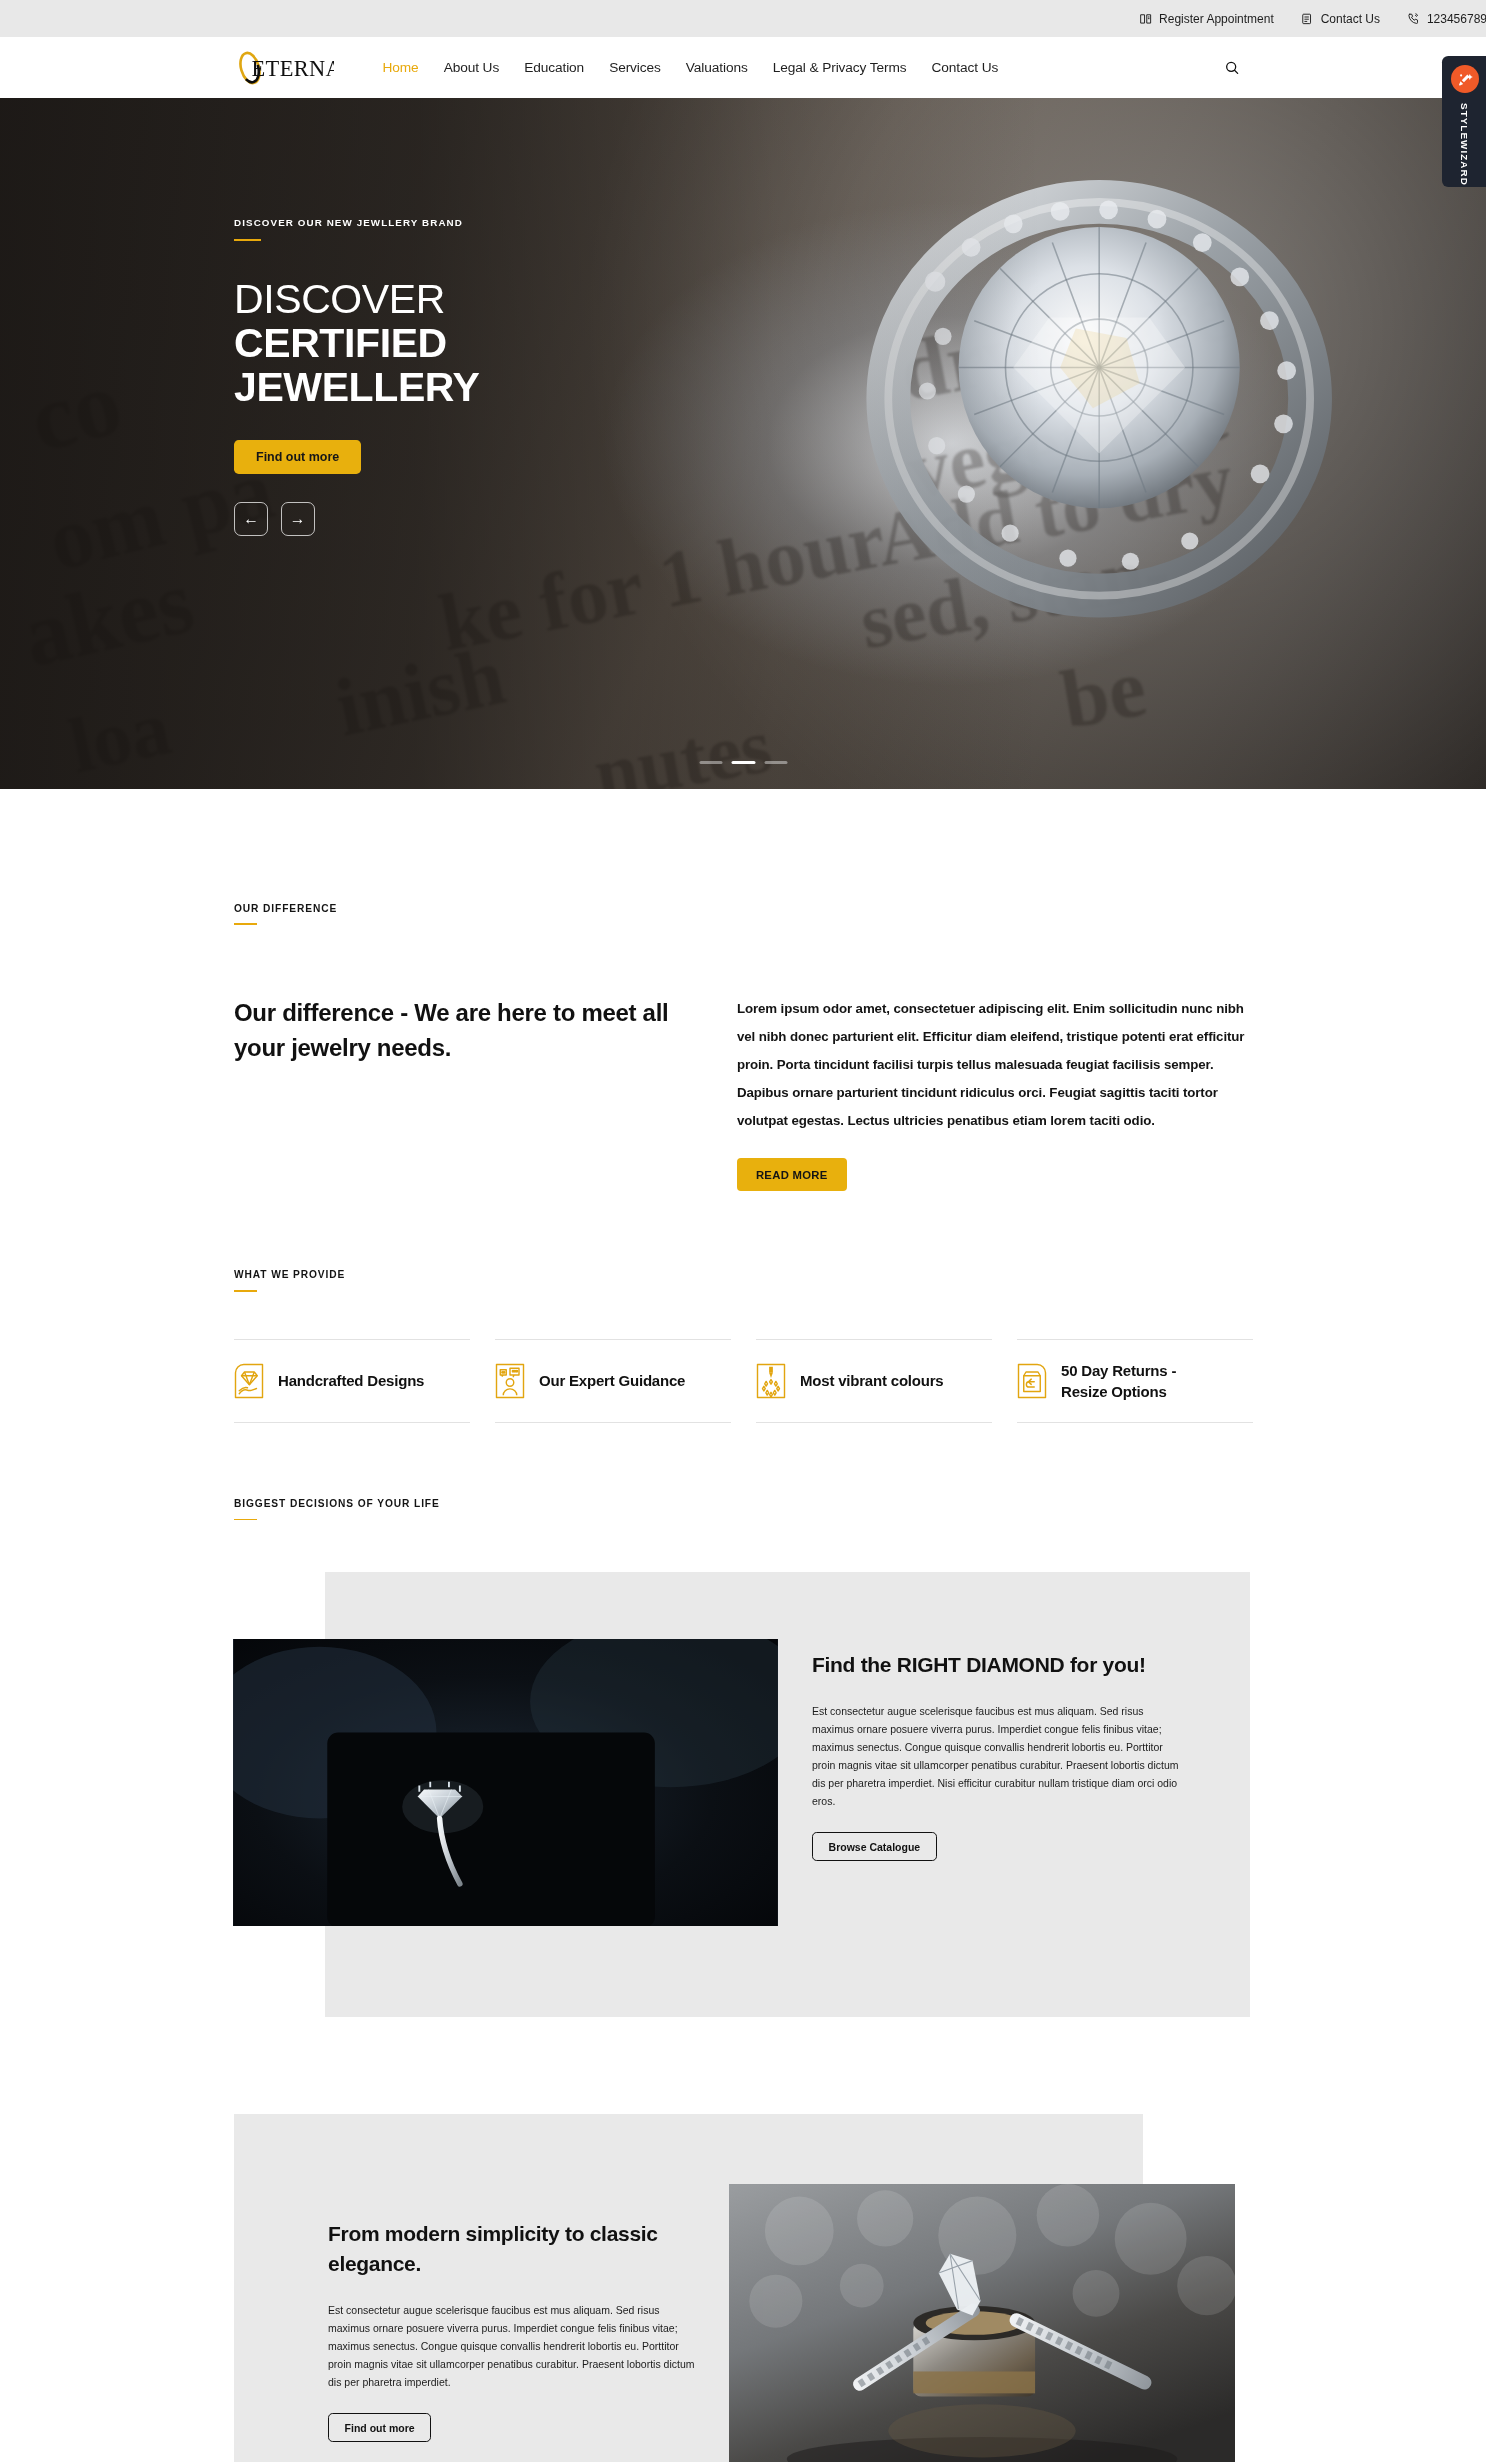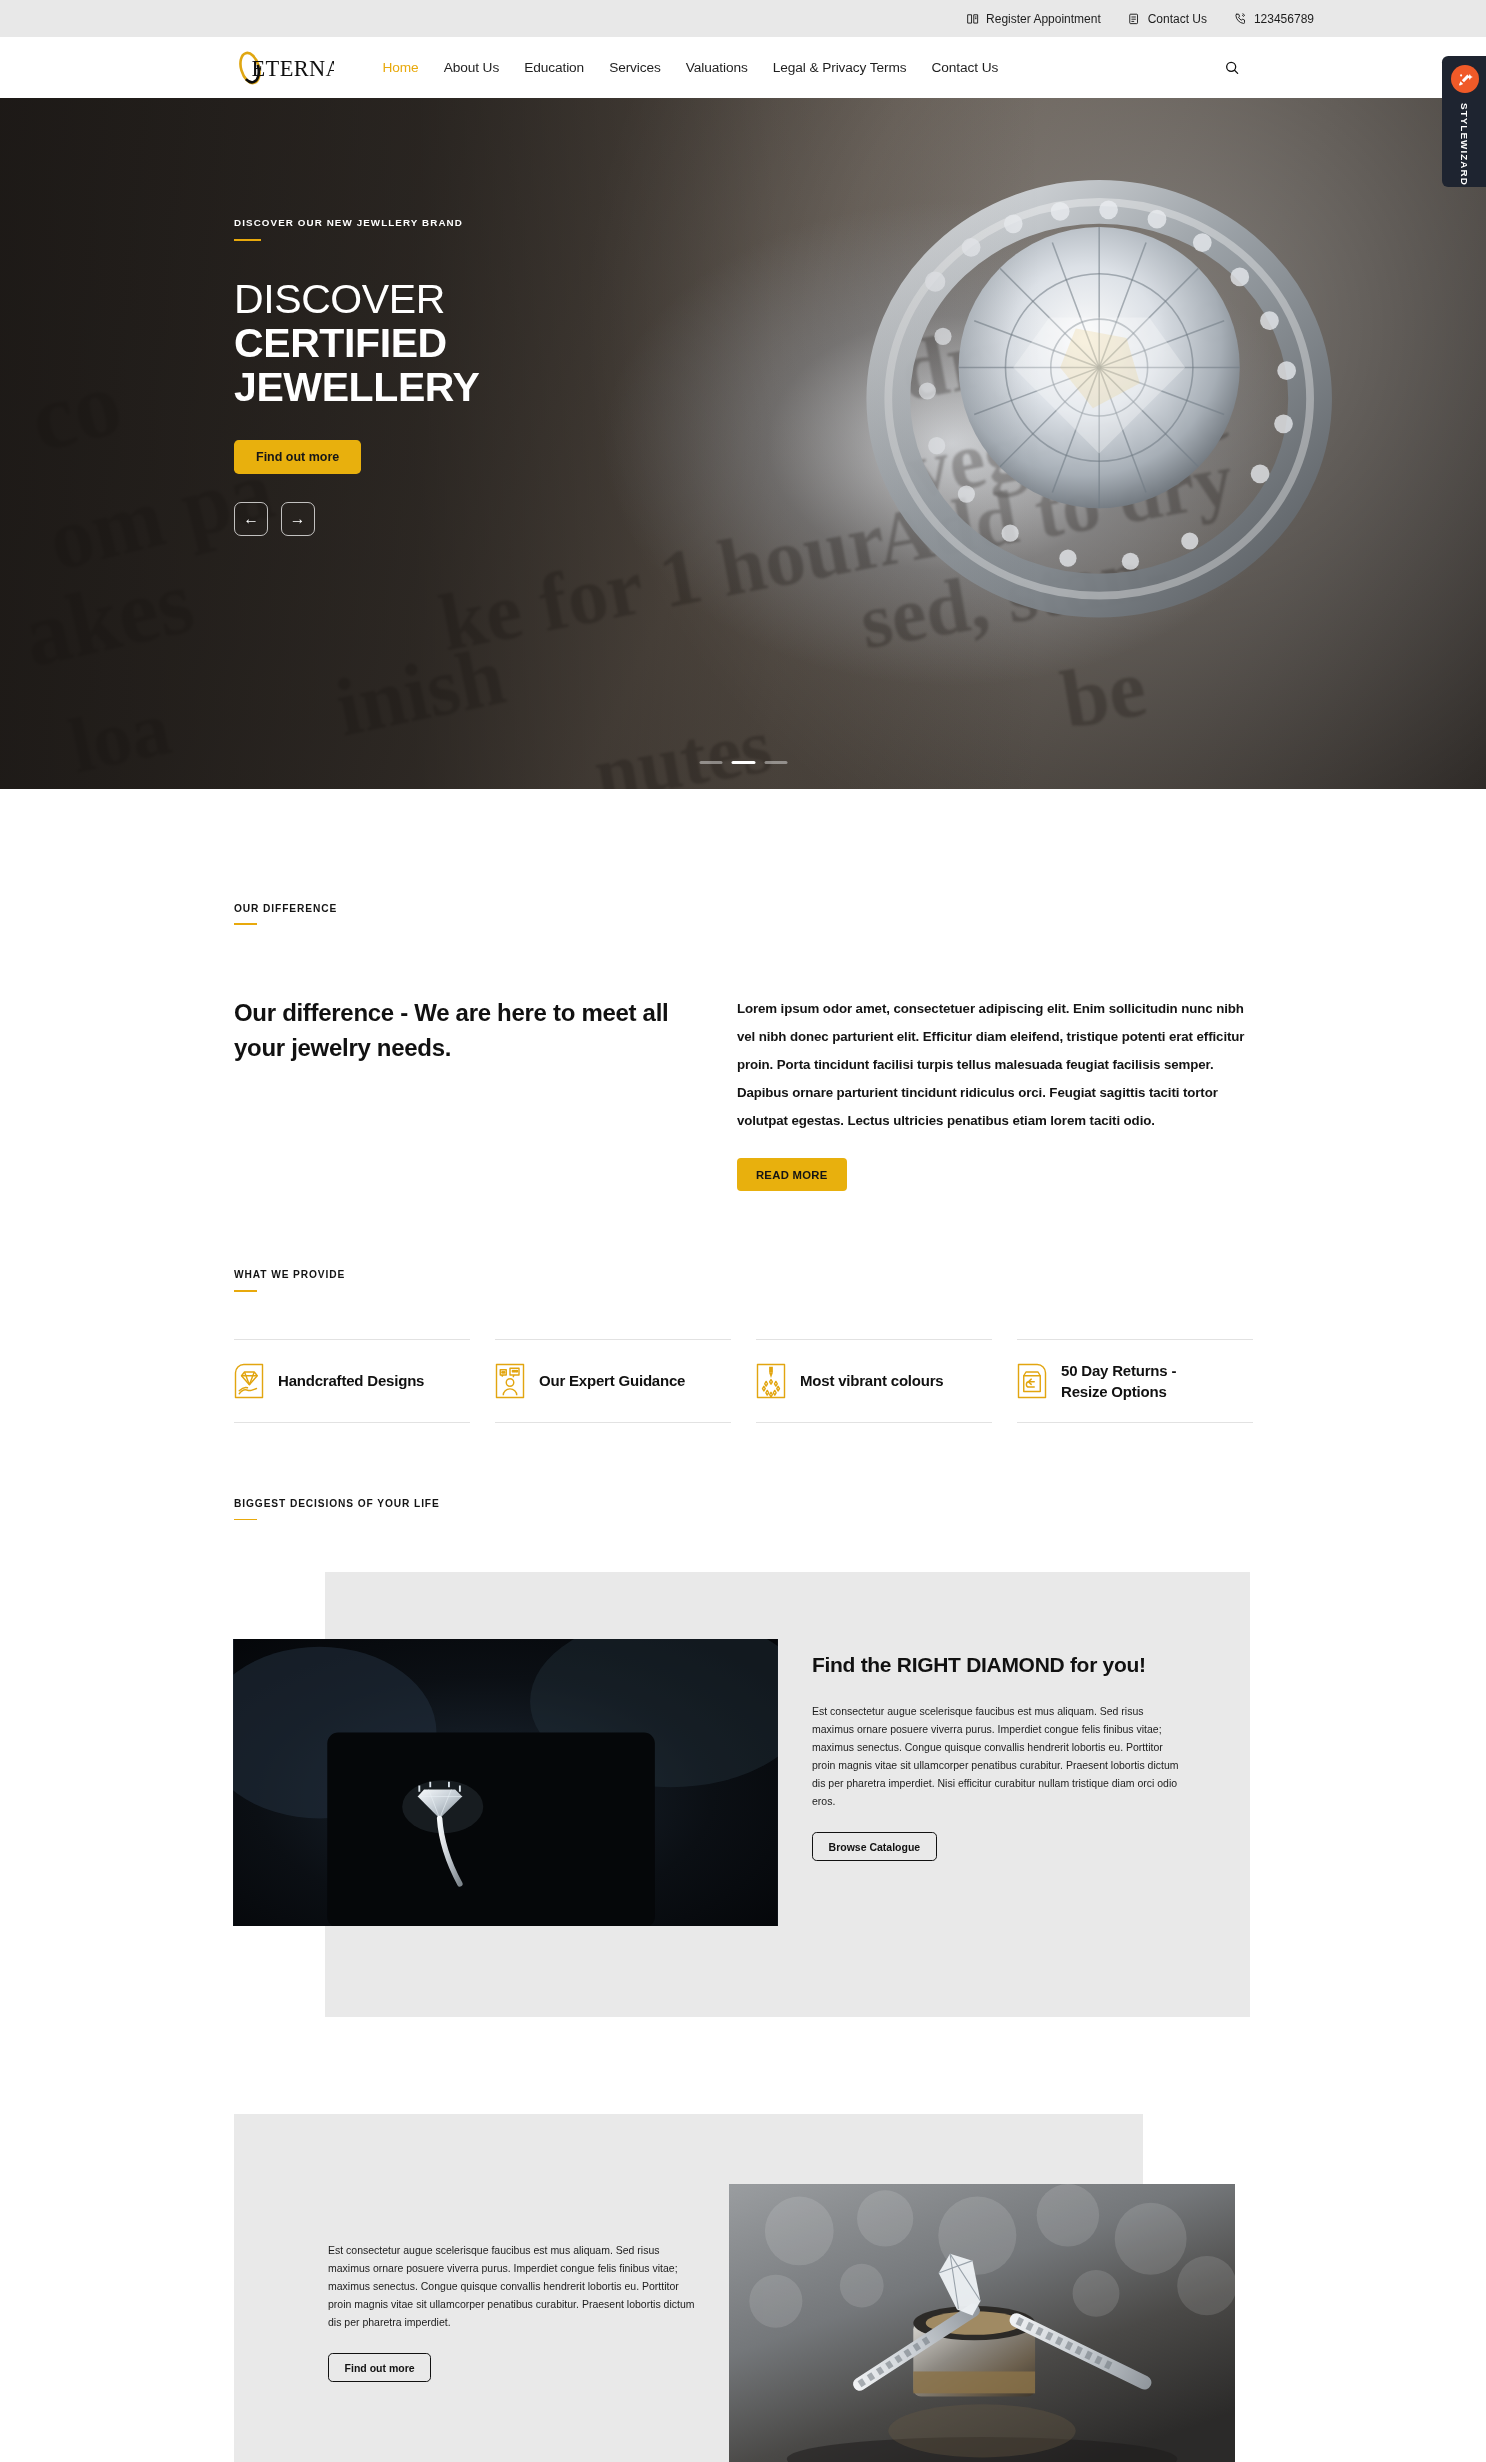--- a/index.html
+++ b/index.html
@@ -9,21 +9,21 @@
     font-family:"Liberation Sans", sans-serif;
     background:#ffffff;
     color:#111111;
     -webkit-font-smoothing:antialiased;
   }
   .page { width:1487px; position:relative; overflow:hidden; }
 
   
   .topbar {
     height:37px; background:#e8e8e8; display:flex; align-items:center;
-    justify-content:flex-end; padding-right:173px; gap:26.6px;
+    justify-content:flex-end; gap:26.6px;
   }
   .topbar-item { display:flex; align-items:center; gap:7px; font-size:12px; color:#1d1d1d; }
   .tb-ico { width:13.3px; height:13.3px; display:block; flex:0 0 auto; }
   .tb-ico svg { display:block; width:13.3px; height:13.3px; }
 
   
   .header {
     height:61px; background:#fff; display:flex; align-items:center;
     padding:0 0 0 234px; position:relative; z-index:5;
   }
@@ -465,20 +465,21 @@
         <h3 class="block-h">Find the RIGHT DIAMOND for you!</h3>
         <p class="block-p">Est consectetur augue scelerisque faucibus est mus aliquam. Sed risus maximus ornare posuere viverra purus. Imperdiet congue felis finibus vitae; maximus senectus. Congue quisque convallis hendrerit lobortis eu. Porttitor proin magnis vitae sit ullamcorper penatibus curabitur. Praesent lobortis dictum dis per pharetra imperdiet. Nisi efficitur curabitur nullam tristique diam orci odio eros.</p>
         <button class="btn-outline">Browse Catalogue</button>
       </div>
     </div>
 
     <div class="block-b">
       <div class="panel"></div>
 
       <div class="txt">
+        <h3 class="block-h">From modern simplicity to classic elegance.</h3>
         <p class="block-p">Est consectetur augue scelerisque faucibus est mus aliquam. Sed risus maximus ornare posuere viverra purus. Imperdiet congue felis finibus vitae; maximus senectus. Congue quisque convallis hendrerit lobortis eu. Porttitor proin magnis vitae sit ullamcorper penatibus curabitur. Praesent lobortis dictum dis per pharetra imperdiet.</p>
         <button class="btn-outline">Find out more</button>
       </div>
 
       <div class="photo">
         <svg viewBox="0 0 648 384" width="506" height="300">
           <defs>
             <linearGradient id="bokebg" x1="0" y1="0" x2="0.6" y2="1">
               <stop offset="0%" stop-color="#9a9da0"></stop>
               <stop offset="42%" stop-color="#74777a"></stop>

